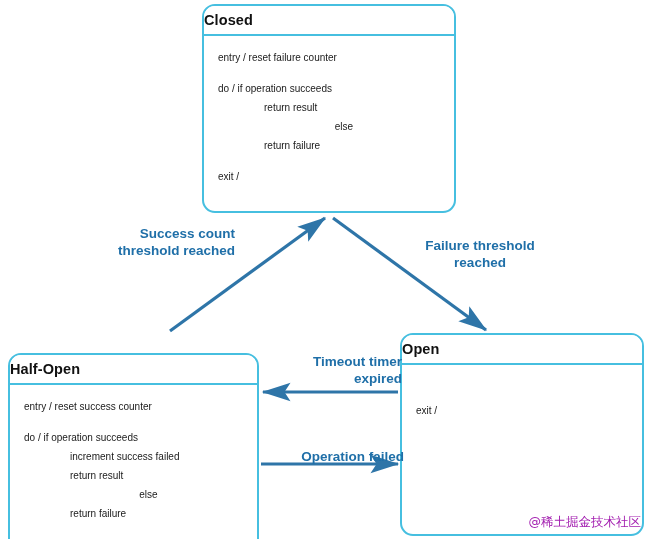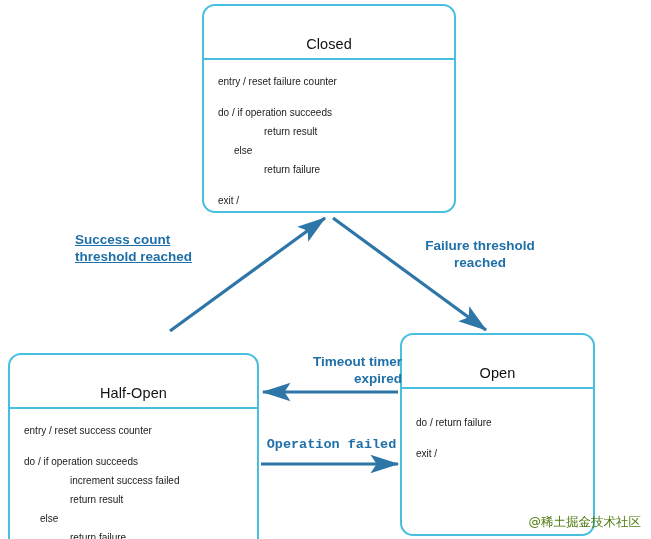--- a/index.html
+++ b/index.html
@@ -25,76 +25,75 @@
     box-sizing: border-box;
     border: 2px solid #46bfe0;
     border-radius: 13px;
     background: #ffffff;
     overflow: hidden;
     z-index: 3;
   }
   .state-title {
     height: 28px;
     line-height: 28px;
-    text-align: center;
+    text-align: left;
     font-size: 14.5px;
-    font-weight: normal;
+    font-weight: bold;
     color: #111111;
     border-bottom: 2px solid #46bfe0;
     background: #ffffff;
     letter-spacing: 0.1px;
-    margin-top: 24px;
   }
   .state-body {
     padding: 12px 0 0 14px;
     font-size: 10px;
     color: #1a1a1a;
     line-height: 19px;
   }
   .line { white-space: pre; }
   .gap { height: 12px; }
   .ind2 { padding-left: 46px; }
-  .ind3 { padding-left: 16px; }
+  .ind3 { padding-left: 16px; text-align: center; }
 
   
   #box-closed   { left: 202px; top: 4px;   width: 254px; height: 209px; }
   #box-halfopen { left: 8px;   top: 353px; width: 251px; height: 261px; }
-  #box-open     { left: 400px; top: 333px; width: 195px; height: 203px; }
+  #box-open     { left: 400px; top: 333px; width: 244px; height: 203px; }
 
   
   #arrow-layer {
     position: absolute;
     left: 0; top: 0;
     width: 651px; height: 539px;
     z-index: 2;
     pointer-events: none;
   }
 
   
   .edge-label {
     position: absolute;
     font-size: 13.5px;
     font-weight: bold;
     color: #1f6fa8;
     line-height: 17px;
     z-index: 4;
     white-space: pre-line;
   }
-  #label-success  { left: 75px;  top: 231px; width: 160px; text-align: left; text-decoration: underline; }
+  #label-success  { left: 75px;  top: 225px; width: 160px; text-align: right; }
   #label-failure  { left: 400px; top: 237px; width: 160px; text-align: center; }
   #label-timeout  { left: 262px; top: 353px; width: 140px; text-align: right; }
-  #label-opfailed { left: 259px; top: 436px; width: 145px; text-align: center; font-family: Liberation Mono, monospace; }
+  #label-opfailed { left: 259px; top: 448px; width: 145px; text-align: right; }
 
   
   #watermark {
     position: absolute;
     right: 10px;
     bottom: 8px;
     font-size: 12.5px;
-    color: #4d7c0f;
+    color: #a21caf;
     z-index: 5;
     font-family: "DejaVu Sans", sans-serif;
   }
 </style>
 </head>
 <body>
 
 <div id="diagram-root">
 
   <svg id="arrow-layer" viewBox="0 0 651 539" width="651" height="539">
@@ -139,21 +138,20 @@
       <div class="line ind2">return failure</div>
       <div class="gap"></div>
       <div class="line">exit /</div>
     </div>
   </div>
 
   <div class="state-box" id="box-open">
     <div class="state-title">Open</div>
     <div class="state-body">
       <div class="gap"></div>
-      <div class="line">do / return failure</div>
       <div class="gap"></div>
       <div class="line">exit /</div>
     </div>
   </div>
 
   <div class="edge-label" id="label-success">Success count
 threshold reached</div>
 
   <div class="edge-label" id="label-failure">Failure threshold
 reached</div>

